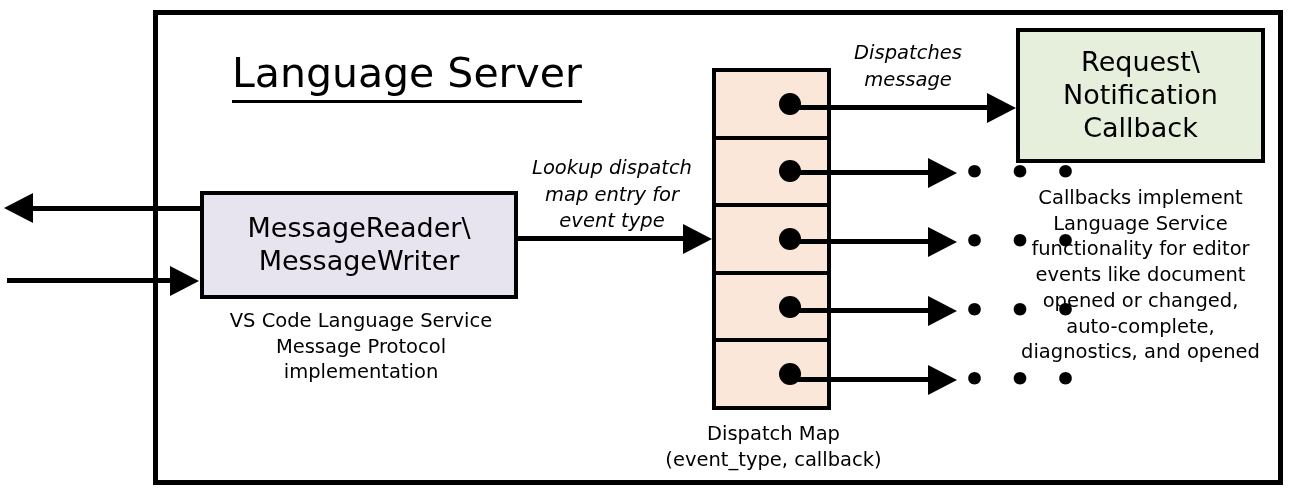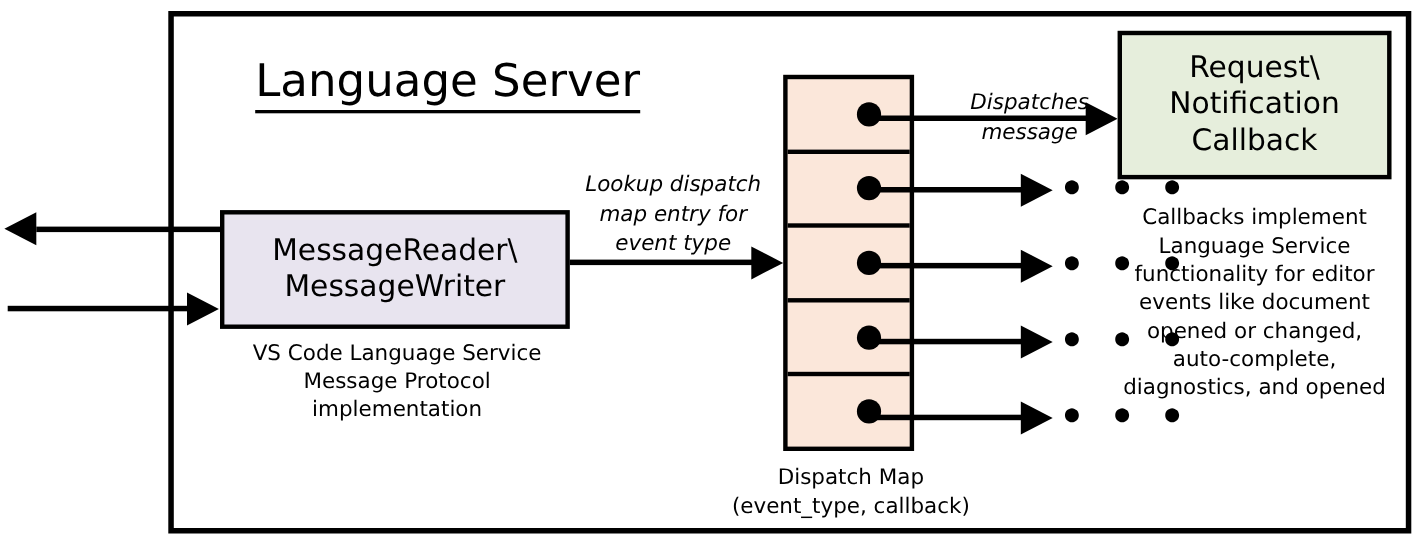--- a/index.html
+++ b/index.html
@@ -80,21 +80,21 @@
 
   
   .edge-label {
     font-style: italic;
     font-size: 19.5px;
     line-height: 1.36;
     text-align: center;
   }
   #label-jsonrpc   { left: 18px;  top: 224px; width: 140px; text-align: center; }
   #label-lookup    { left: 516px; top: 155px; width: 192px; }
-  #label-dispatches{ left: 852px; top: 40px;  width: 168px; margin-top: 40px; }
+  #label-dispatches{ left: 824px; top: 40px;  width: 168px; }
 
   
   #dispatch-map {
     left: 712px; top: 68px;
     width: 119px; height: 342px;
     box-sizing: border-box;
     border: 4px solid #000000;
     background: #fbe7da;
     display: flex;
     flex-direction: column;

